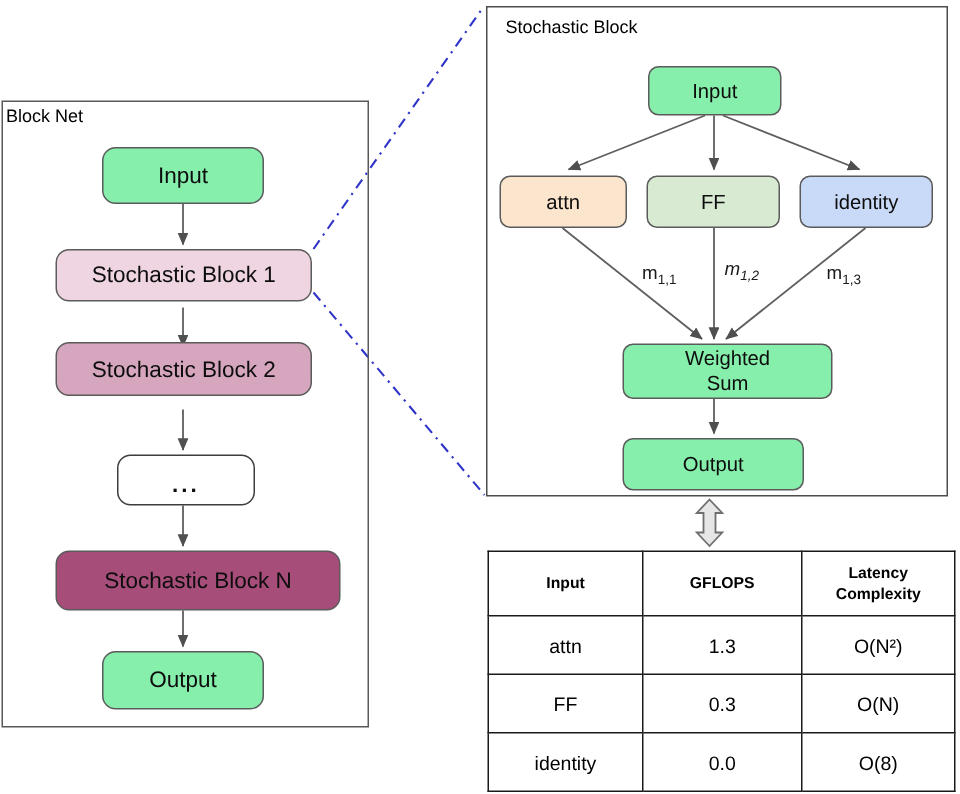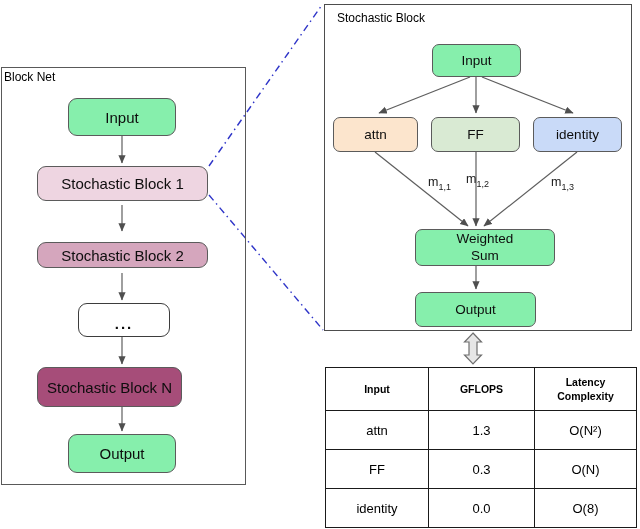--- a/index.html
+++ b/index.html
@@ -13,37 +13,37 @@
   #sblock-box{left:324px;top:4px;width:308px;height:327px;border-color:#4d4d4d;}
   .group-title{position:absolute;font-size:12px;color:#000;}
   #supernet-title{left:4px;top:70px;}
   #sblock-title{left:337px;top:11px;}
   
   .node{position:absolute;display:flex;align-items:center;justify-content:center;
         border:1.4px solid #5b5b5b;border-radius:9px;background:#86efac;color:#0d0d0d;
         box-sizing:border-box;font-size:15px;text-align:center;}
   #ln-input  {left:68px; top:98px;  width:108px;height:38px;}
   #ln-sb1    {left:37px; top:166px; width:171px;height:35px;background:#eed5e1;}
-  #ln-sb2    {left:37px; top:242px; width:171px;height:26px;background:#d5a6bd;}
+  #ln-sb2    {left:37px; top:228px; width:171px;height:36px;background:#d5a6bd;}
   #ln-dots   {left:78px; top:303px; width:92px; height:34px;background:#ffffff;border-color:#3d3d3d;
               align-items:flex-end;padding-bottom:4px;font-weight:bold;letter-spacing:2px;}
-  #ln-sbn    {left:37px; top:367px; width:145px;height:40px;background:#a64d79;}
+  #ln-sbn    {left:37px; top:367px; width:190px;height:40px;background:#a64d79;}
   #ln-output {left:68px; top:434px; width:108px;height:39px;}
   .rnode{font-size:13.5px;border-radius:7px;}
   #rn-input   {left:432px;top:44px; width:89px; height:33px;}
   #rn-attn    {left:333px;top:117px;width:85px; height:35px;background:#fce5cd;}
   #rn-ff      {left:431px;top:117px;width:89px; height:35px;background:#d9ead3;}
   #rn-identity{left:533px;top:117px;width:89px; height:35px;background:#c9daf8;}
   #rn-wsum    {left:415px;top:229px;width:140px;height:37px;white-space:pre-line;line-height:1.2;}
   #rn-output  {left:415px;top:292px;width:121px;height:35px;}
   
   .mlabel{position:absolute;font-size:12.5px;color:#1a1a1a;}
   .mlabel sub{font-size:9px;}
   #m11{left:428px;top:175px;}
-  #m12{left:466px;top:172px;}
+  #m12{left:483px;top:172px;font-style:italic;}
   #m13{left:551px;top:175px;}
   
   #cost-table{position:absolute;left:325px;top:367px;width:311px;
               border-collapse:collapse;table-layout:fixed;}
   #cost-table th,#cost-table td{border:1.6px solid #1a1a1a;text-align:center;
               vertical-align:middle;color:#000;padding:0;}
   #cost-table th{font-size:10.5px;font-weight:bold;height:42px;white-space:pre-line;line-height:1.35;}
   #cost-table td{font-size:13px;height:38px;}
 </style>
 </head>

